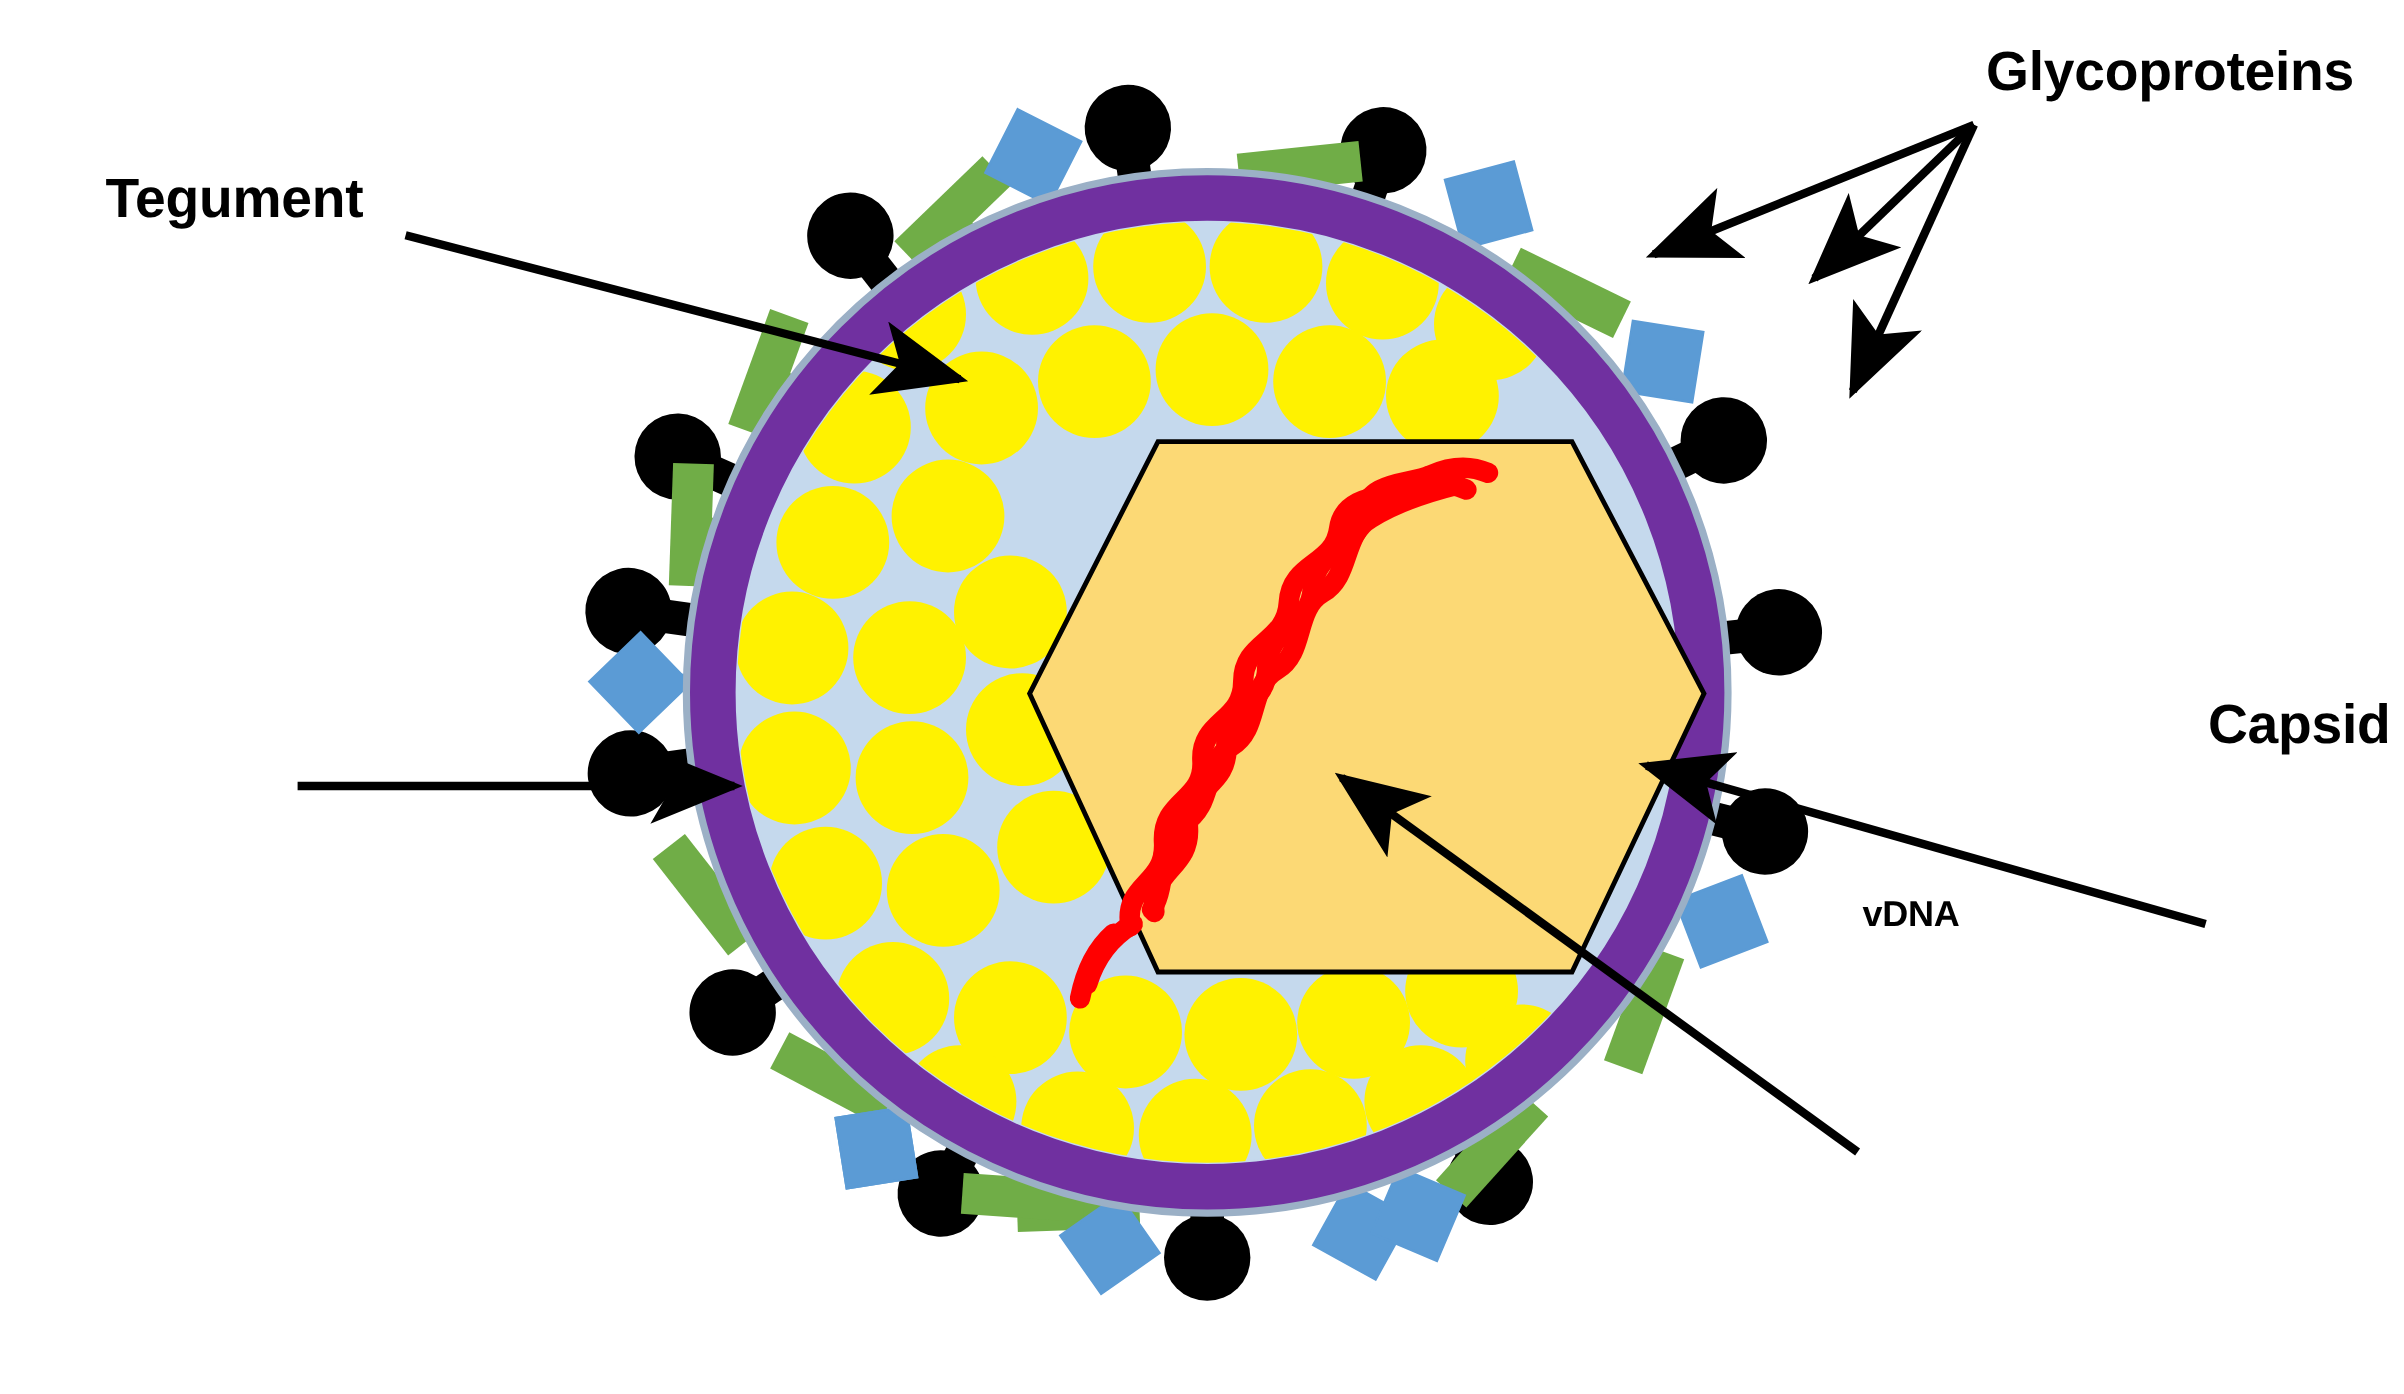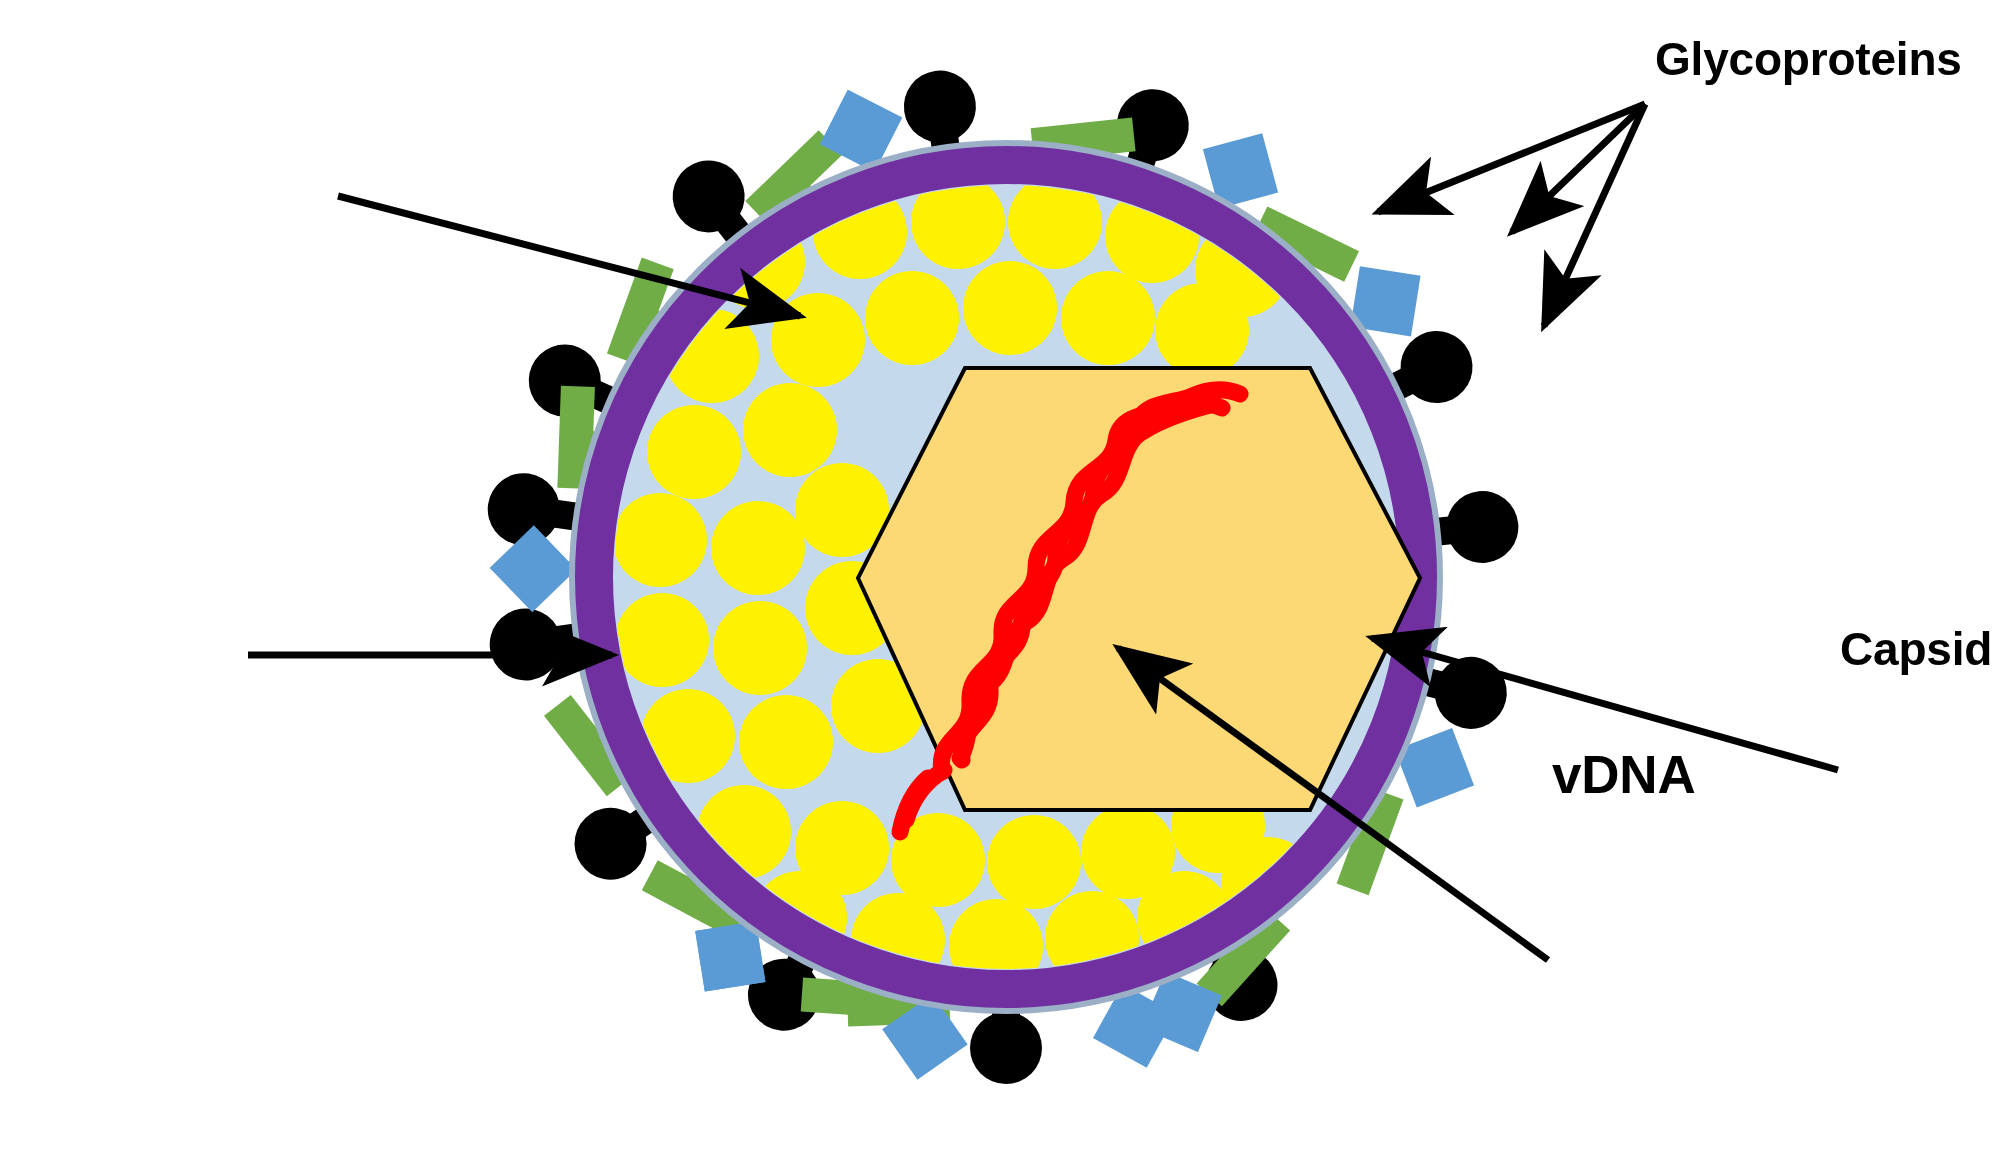--- a/index.html
+++ b/index.html
@@ -16,22 +16,22 @@
     font-family:"Liberation Sans", sans-serif;
     font-weight:bold;
     color:#000000;
     white-space:nowrap;
     line-height:1;
     letter-spacing:-0.2px;
   }
   #label-glycoproteins{left:1655px;top:36px;font-size:46px;}
   #label-tegument{left:88px;top:142px;font-size:46px;}
   #label-envelope{left:8px;top:470px;font-size:46px;}
-  #label-capsid{left:1840px;top:580px;font-size:46px;margin-top:46px;}
-  #label-vdna{left:1552px;top:748px;font-size:53px;}
+  #label-capsid{left:1840px;top:580px;font-size:46px;}
+  #label-vdna{left:1552px;top:748px;font-size:30px;}
 </style>
 </head>
 <body>
 
 <div id="stage">
 
   <svg id="diagram" viewBox="0 0 2003 1162">
     <defs>
       <marker id="arrowhead" markerWidth="11" markerHeight="9" refX="10" refY="4.5" orient="auto" markerUnits="strokeWidth">
         <path d="M0,0 L11,4.5 L0,9 L2.6,4.5 Z" fill="#000000"></path>
@@ -334,19 +334,20 @@
       <line x1="1548" y1="960" x2="1118" y2="648" stroke-width="7" marker-end="url(#arrowhead)"></line>
 
       <line x1="1645" y1="104" x2="1378" y2="212" stroke-width="7" marker-end="url(#arrowhead)"></line>
       <line x1="1645" y1="104" x2="1512" y2="232" stroke-width="7" marker-end="url(#arrowhead)"></line>
       <line x1="1645" y1="104" x2="1544" y2="326" stroke-width="7" marker-end="url(#arrowhead)"></line>
     </g>
   </svg>
 
   <div class="lbl" id="label-glycoproteins">Glycoproteins</div>
 
+  <div class="lbl" id="label-tegument">Tegument</div>
 
 
   <div class="lbl" id="label-capsid">Capsid</div>
 
   <div class="lbl" id="label-vdna">vDNA</div>
 
 </div>
 
 </body></html>

